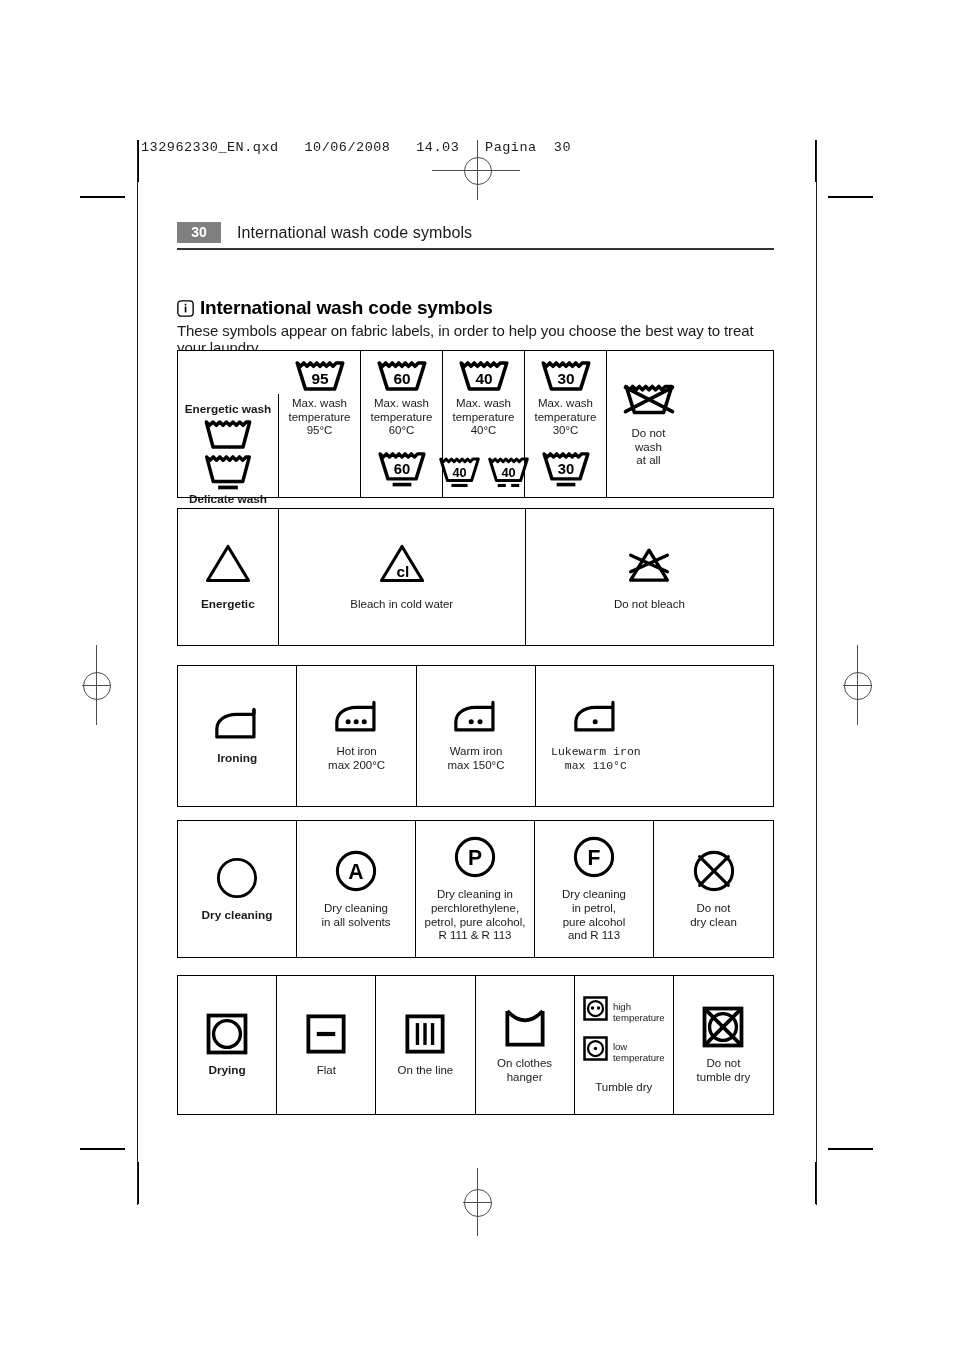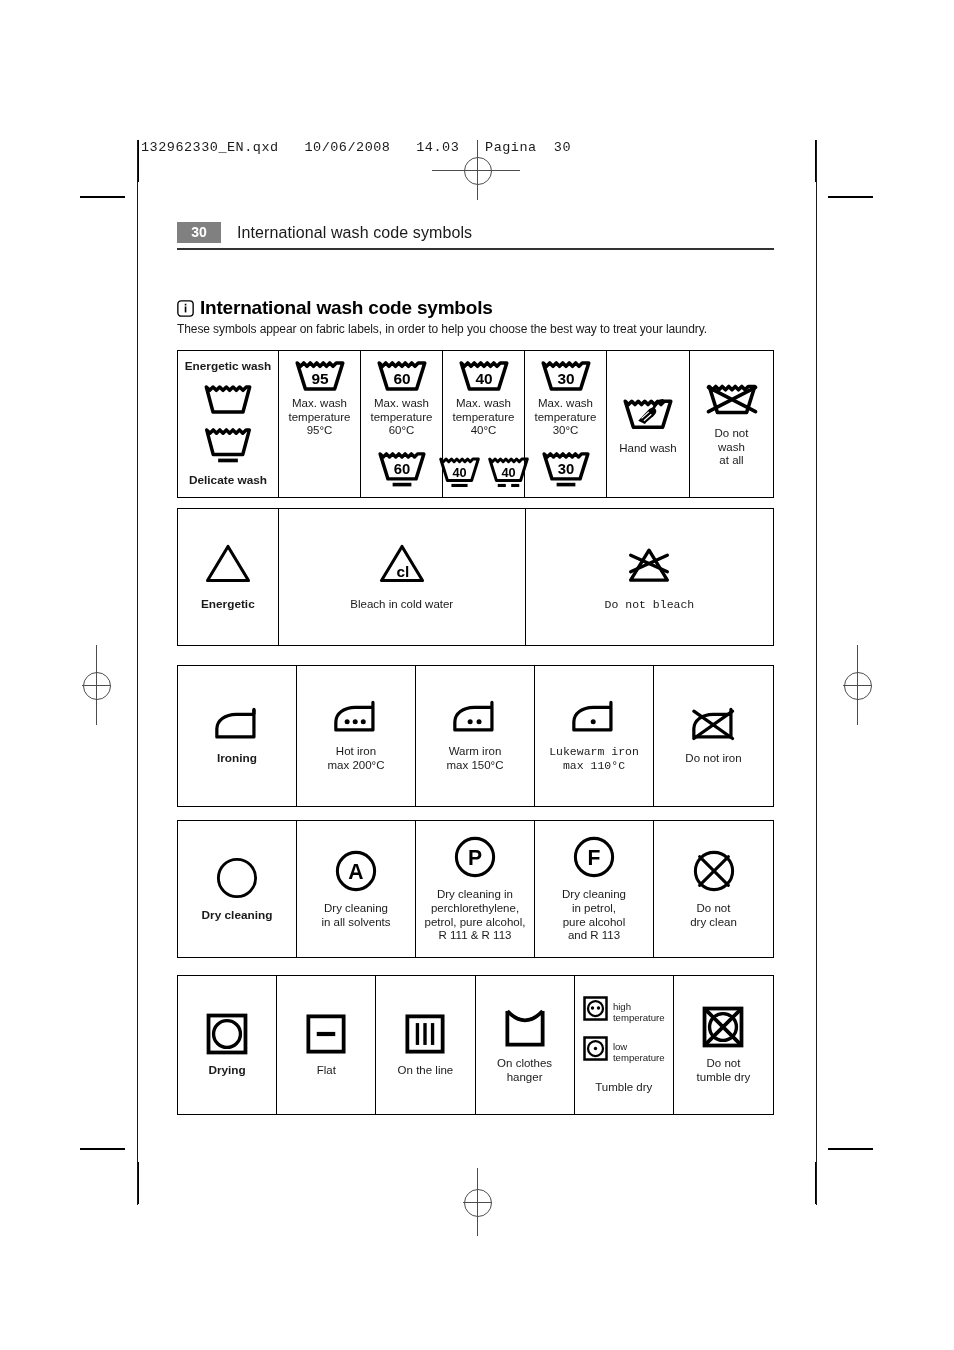--- a/index.html
+++ b/index.html
@@ -35,44 +35,44 @@
     display:inline-block;margin-left:16px;font-size:16px;color:#1a1a1a;vertical-align:middle;
     letter-spacing:.1px;
   }
   .pagehead .rule{position:absolute;left:0;top:26px;width:597px;height:2px;background:#333;}
 
   
   .sect{position:absolute;left:177px;top:297px;width:600px;}
   .sect .titlerow{display:flex;align-items:center;gap:6px;}
   .sect h1{margin:0;font-size:19px;font-weight:bold;letter-spacing:-.2px;color:#000;}
   .info-ico{width:17px;height:17px;flex:0 0 17px;}
-  .sect .intro{margin-top:3px;font-size:12px;color:#1a1a1a;letter-spacing:-.1px;}
+  .sect .intro{margin-top:3px;font-size:15px;color:#1a1a1a;letter-spacing:-.1px;}
 
   
   .wtable{position:absolute;left:177px;border:1px solid #000;display:flex;background:#fff;box-sizing:border-box;}
   .wcell{border-right:1px solid #000;box-sizing:border-box;display:flex;flex-direction:column;
          align-items:center;justify-content:flex-start;padding:8px 4px;}
   .wcell:last-child{border-right:none;}
   .cap{font-size:11.5px;line-height:1.18;text-align:center;color:#1a1a1a;}
   .cap.bold{font-weight:bold;font-size:11.8px;}
   .sym{display:flex;align-items:center;justify-content:center;}
   .spacer{flex:1 1 auto;}
 
   
   #table1{top:350px;width:597px;height:148px;}
   #table1 .wcell{padding:7px 3px;}
-  #table1 .c0{width:101px;justify-content:space-between;padding-top:9px;padding-bottom:9px;}
+  #table1 .c0{width:101px;justify-content:space-between;padding-top:9px;padding-bottom:9px;margin-top:43px;}
   #table1 .ct{width:82px;align-items:center;}
   #table1 .c5{width:83px;justify-content:center;}
   #table1 .c6{width:83px;justify-content:center;}
 
   #table2{top:508px;width:597px;height:138px;}
   #table2 .b0{width:101px;}
   #table2 .b1{width:248px;}
-  #table2 .b2{width:248px;font-family:Liberation Mono, monospace;}
+  #table2 .b2{width:248px;}
   #table2 .wcell{justify-content:center;padding:10px 4px;}
   #table2 .sym{margin-bottom:14px;}
 
   #table3{top:665px;width:597px;height:142px;}
   #table3 .wcell{width:119.4px;justify-content:center;padding:10px 3px;}
   #table3 .sym{margin-bottom:10px;}
 
   #table4{top:820px;width:597px;height:138px;}
   #table4 .wcell{width:119.4px;justify-content:center;padding:10px 3px;}
   #table4 .sym{margin-bottom:9px;}
@@ -239,31 +239,20 @@
     <div class="spacer"></div>
     <div class="sym">
       <svg viewBox="0 0 64 52" width="50" height="41">
         <path d="M4 6 L8 10 L12 6 L16 10 L20 6 L24 10 L28 6 L32 10 L36 6 L40 10 L44 6 L48 10 L52 6 L60 6 L50 38 L14 38 Z" fill="none" stroke="#000" stroke-width="4.4" stroke-linejoin="round"></path>
         <text x="32" y="32" font-family="Liberation Sans, sans-serif" font-size="19" font-weight="bold" text-anchor="middle" fill="#000">30</text>
         <rect x="20" y="43" width="24" height="4.6" fill="#000"></rect>
       </svg>
     </div>
   </div>
 
-  <div class="wcell c5">
-    <div class="sym" style="margin-bottom:8px;">
-      <svg viewBox="0 0 64 50" width="52" height="41">
-        <path d="M4 10 L8 14 L12 10 L16 14 L20 10 L24 14 L28 10 L32 14 L36 10 L40 14 L44 10 L48 14 L52 10 L60 10 L50 42 L14 42 Z" fill="none" stroke="#000" stroke-width="4.4" stroke-linejoin="round"></path>
-        <path d="M20 34 L33 20 C36 17 41 17 42 21 C43 24 40 27 37 30 L28 38 Z" fill="#000"></path>
-        <path d="M38 20 C42 12 46 9 50 9" fill="none" stroke="#000" stroke-width="3.4" stroke-linecap="round"></path>
-        <path d="M24 31 L33 23 M27 34 L36 26 M30 37 L38 30" stroke="#fff" stroke-width="1.5"></path>
-      </svg>
-    </div>
-    <div class="cap">Hand wash</div>
-  </div>
 
   <div class="wcell c6">
     <div class="sym" style="margin-bottom:8px;">
       <svg viewBox="0 0 64 48" width="52" height="39">
         <path d="M4 8 L8 12 L12 8 L16 12 L20 8 L24 12 L28 8 L32 12 L36 8 L40 12 L44 8 L48 12 L52 8 L60 8 L50 40 L14 40 Z" fill="none" stroke="#000" stroke-width="4.4" stroke-linejoin="round"></path>
         <path d="M3 9 L61 39 M61 9 L3 39" stroke="#000" stroke-width="4.4" stroke-linecap="round"></path>
       </svg>
     </div>
     <div class="cap" style="white-space:pre-line;">Do not
 wash
@@ -342,29 +331,20 @@
     <div class="sym">
       <svg viewBox="0 0 62 44" width="50" height="36">
         <path d="M6 38 L6 28 C6 18 16 10 30 10 L52 10 L52 4 L52 38 Z" fill="none" stroke="#000" stroke-width="4" stroke-linejoin="round"></path>
         <circle cx="30" cy="28" r="3.1" fill="#000"></circle>
       </svg>
     </div>
     <div class="cap" style="white-space:pre-line;font-family:Liberation Mono, monospace;">Lukewarm iron
 max 110°C</div>
   </div>
 
-  <div class="wcell">
-    <div class="sym">
-      <svg viewBox="0 0 62 44" width="50" height="36">
-        <path d="M6 38 L6 28 C6 18 16 10 30 10 L52 10 L52 4 L52 38 Z" fill="none" stroke="#000" stroke-width="4" stroke-linejoin="round"></path>
-        <path d="M6 6 L54 40 M54 6 L6 40" stroke="#000" stroke-width="4" stroke-linecap="round"></path>
-      </svg>
-    </div>
-    <div class="cap">Do not iron</div>
-  </div>
 </div>
 
 <div class="wtable" id="table4">
   <div class="wcell">
     <div class="sym">
       <svg viewBox="0 0 52 52" width="44" height="44">
         <circle cx="26" cy="26" r="22" fill="none" stroke="#000" stroke-width="3.4"></circle>
       </svg>
     </div>
     <div class="cap bold">Dry cleaning</div>

